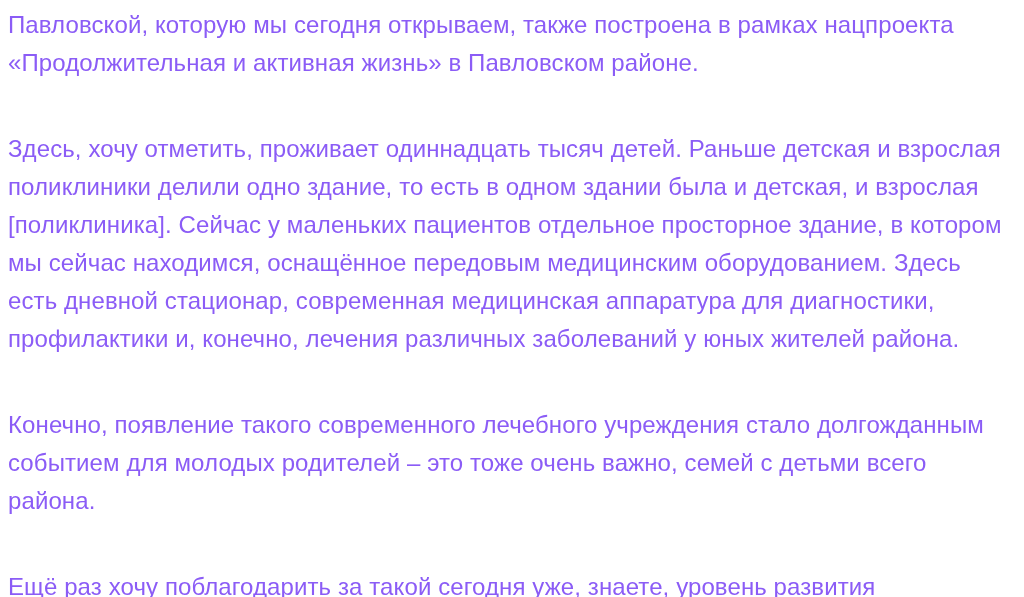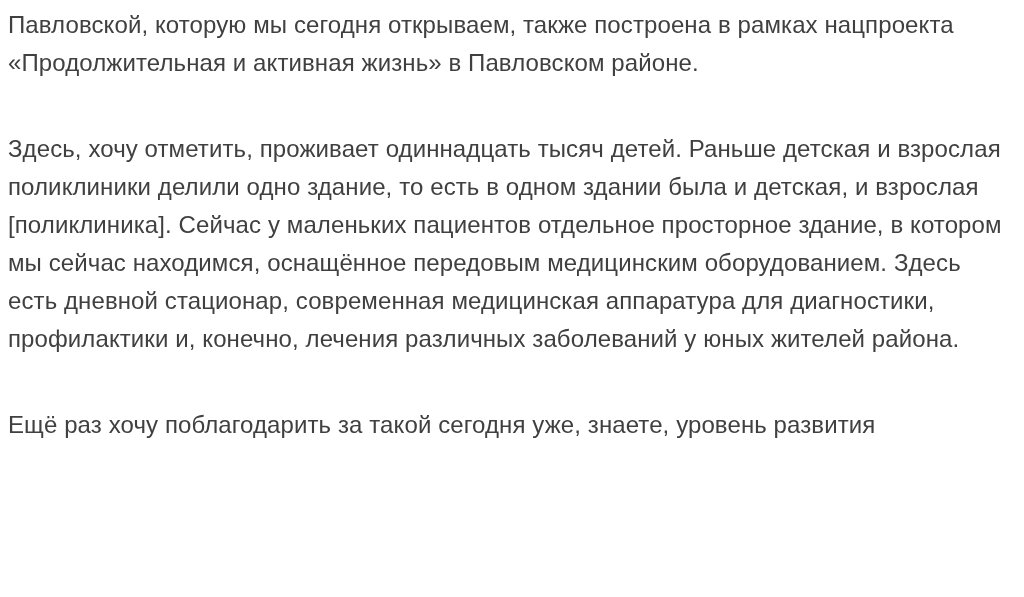--- a/index.html
+++ b/index.html
@@ -16,28 +16,29 @@
     height: 597px;
     overflow: hidden;
     background: #ffffff;
     padding: 6px 14px 0 8px;
   }
   .transcript p {
     margin: 0 0 48px 0;
     font-size: 24px;
     line-height: 38px;
     font-weight: 400;
-    color: #404040;
+    color: #8b5cf6;
     letter-spacing: 0.1px;
     max-width: 1002px;
   }
   .transcript p:last-child {
     margin-bottom: 0;
   }
 </style>
 </head>
 <body>
 
 <main class="transcript">
   <p>Павловской, которую мы сегодня открываем, также построена в рамках нацпроекта «Продолжительная и активная жизнь» в Павловском районе.</p>
   <p>Здесь, хочу отметить, проживает одиннадцать тысяч детей. Раньше детская и взрослая поликлиники делили одно здание, то есть в одном здании была и детская, и взрослая [поликлиника]. Сейчас у маленьких пациентов отдельное просторное здание, в котором мы сейчас находимся, оснащённое передовым медицинским оборудованием. Здесь есть дневной стационар, современная медицинская аппаратура для диагностики, профилактики и, конечно, лечения различных заболеваний у юных жителей района.</p>
+  <p>Конечно, появление такого современного лечебного учреждения стало долгожданным событием для молодых родителей – это тоже очень важно, семей с детьми всего района.</p>
   <p>Ещё раз хочу поблагодарить за такой сегодня уже, знаете, уровень развития</p>
 </main>
 
 </body></html>

